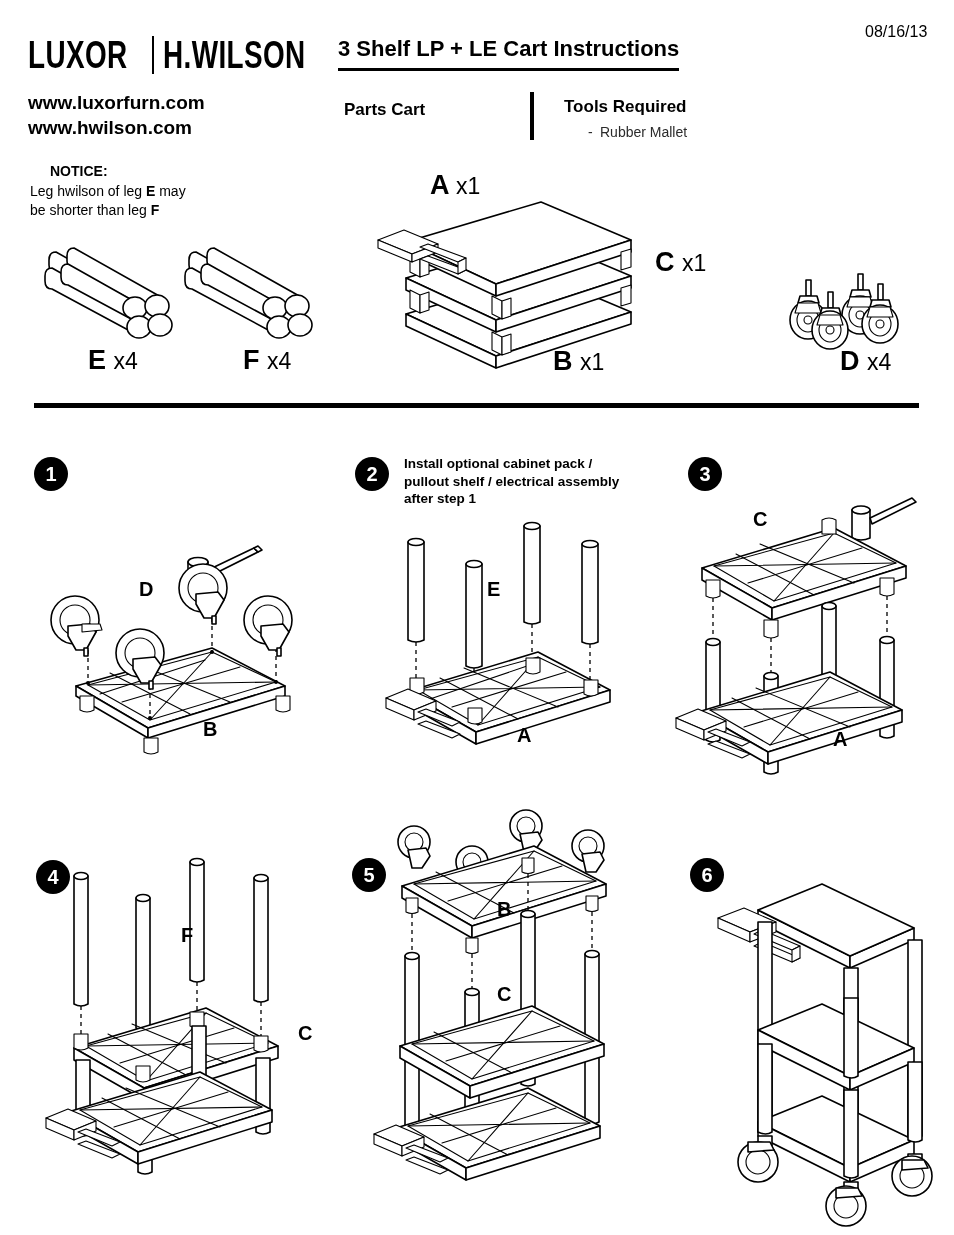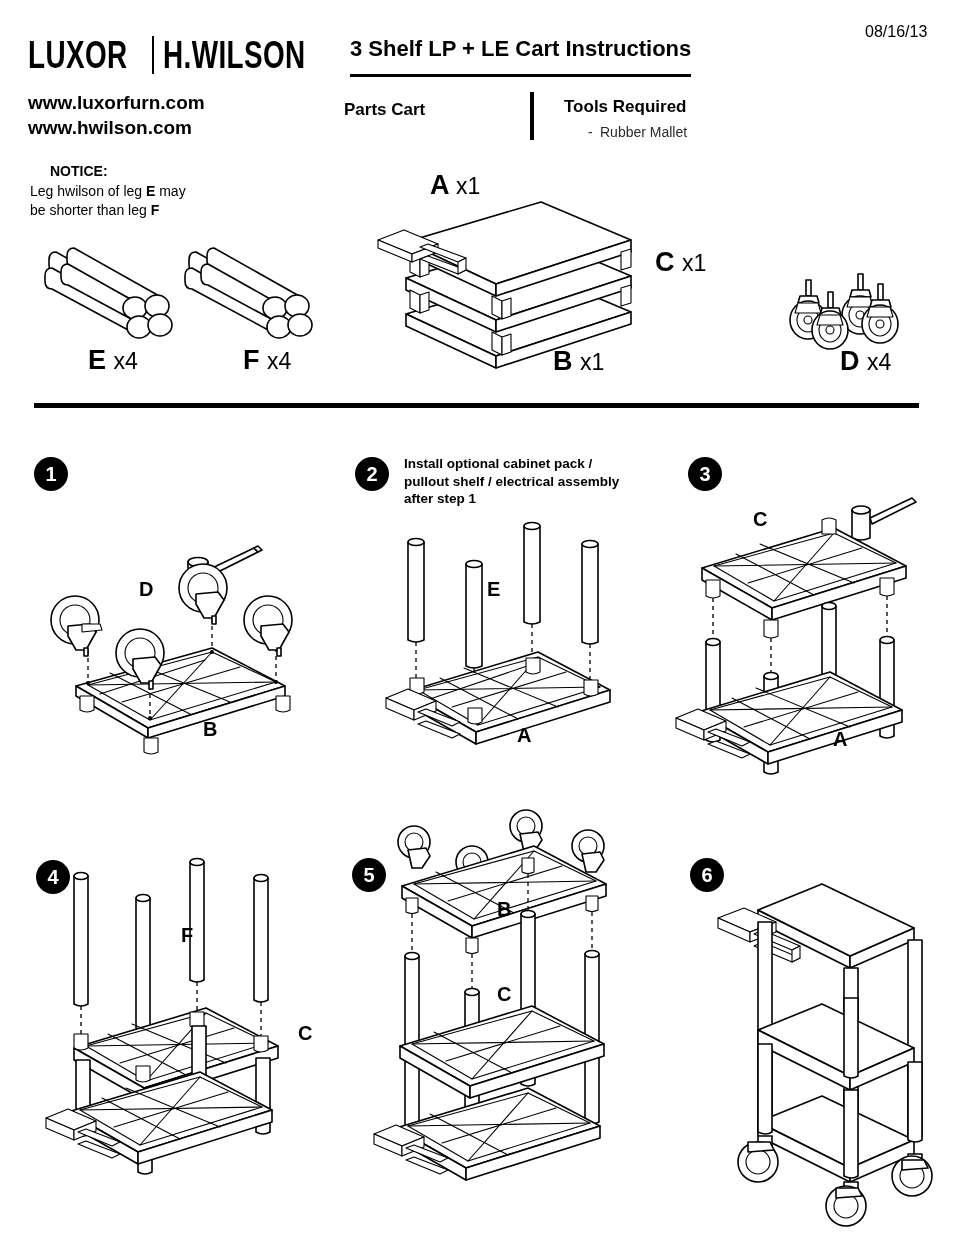--- a/index.html
+++ b/index.html
@@ -31,24 +31,24 @@
   .logo-divider {
     width: 2px; background: #000; margin: 0 9px 0 2px; height: 38px;
   }
 
   .url-block {
     position: absolute; left: 28px; top: 90px;
     font-size: 19px; font-weight: 700; line-height: 25px;
   }
 
   .doc-title {
-    position: absolute; left: 350px; top: 36px;
+    position: absolute; left: 338px; top: 36px;
     font-size: 22px; font-weight: 700;
     border-bottom: 3px solid #000;
-    padding-bottom: 12px;
+    padding-bottom: 6px;
     white-space: nowrap;
   }
   .doc-date {
     position: absolute; left: 845px; top: 23px;
     font-size: 16px;
     margin-left: 20px;
   }
 
   .parts-list-label {
     position: absolute; left: 344px; top: 100px;

